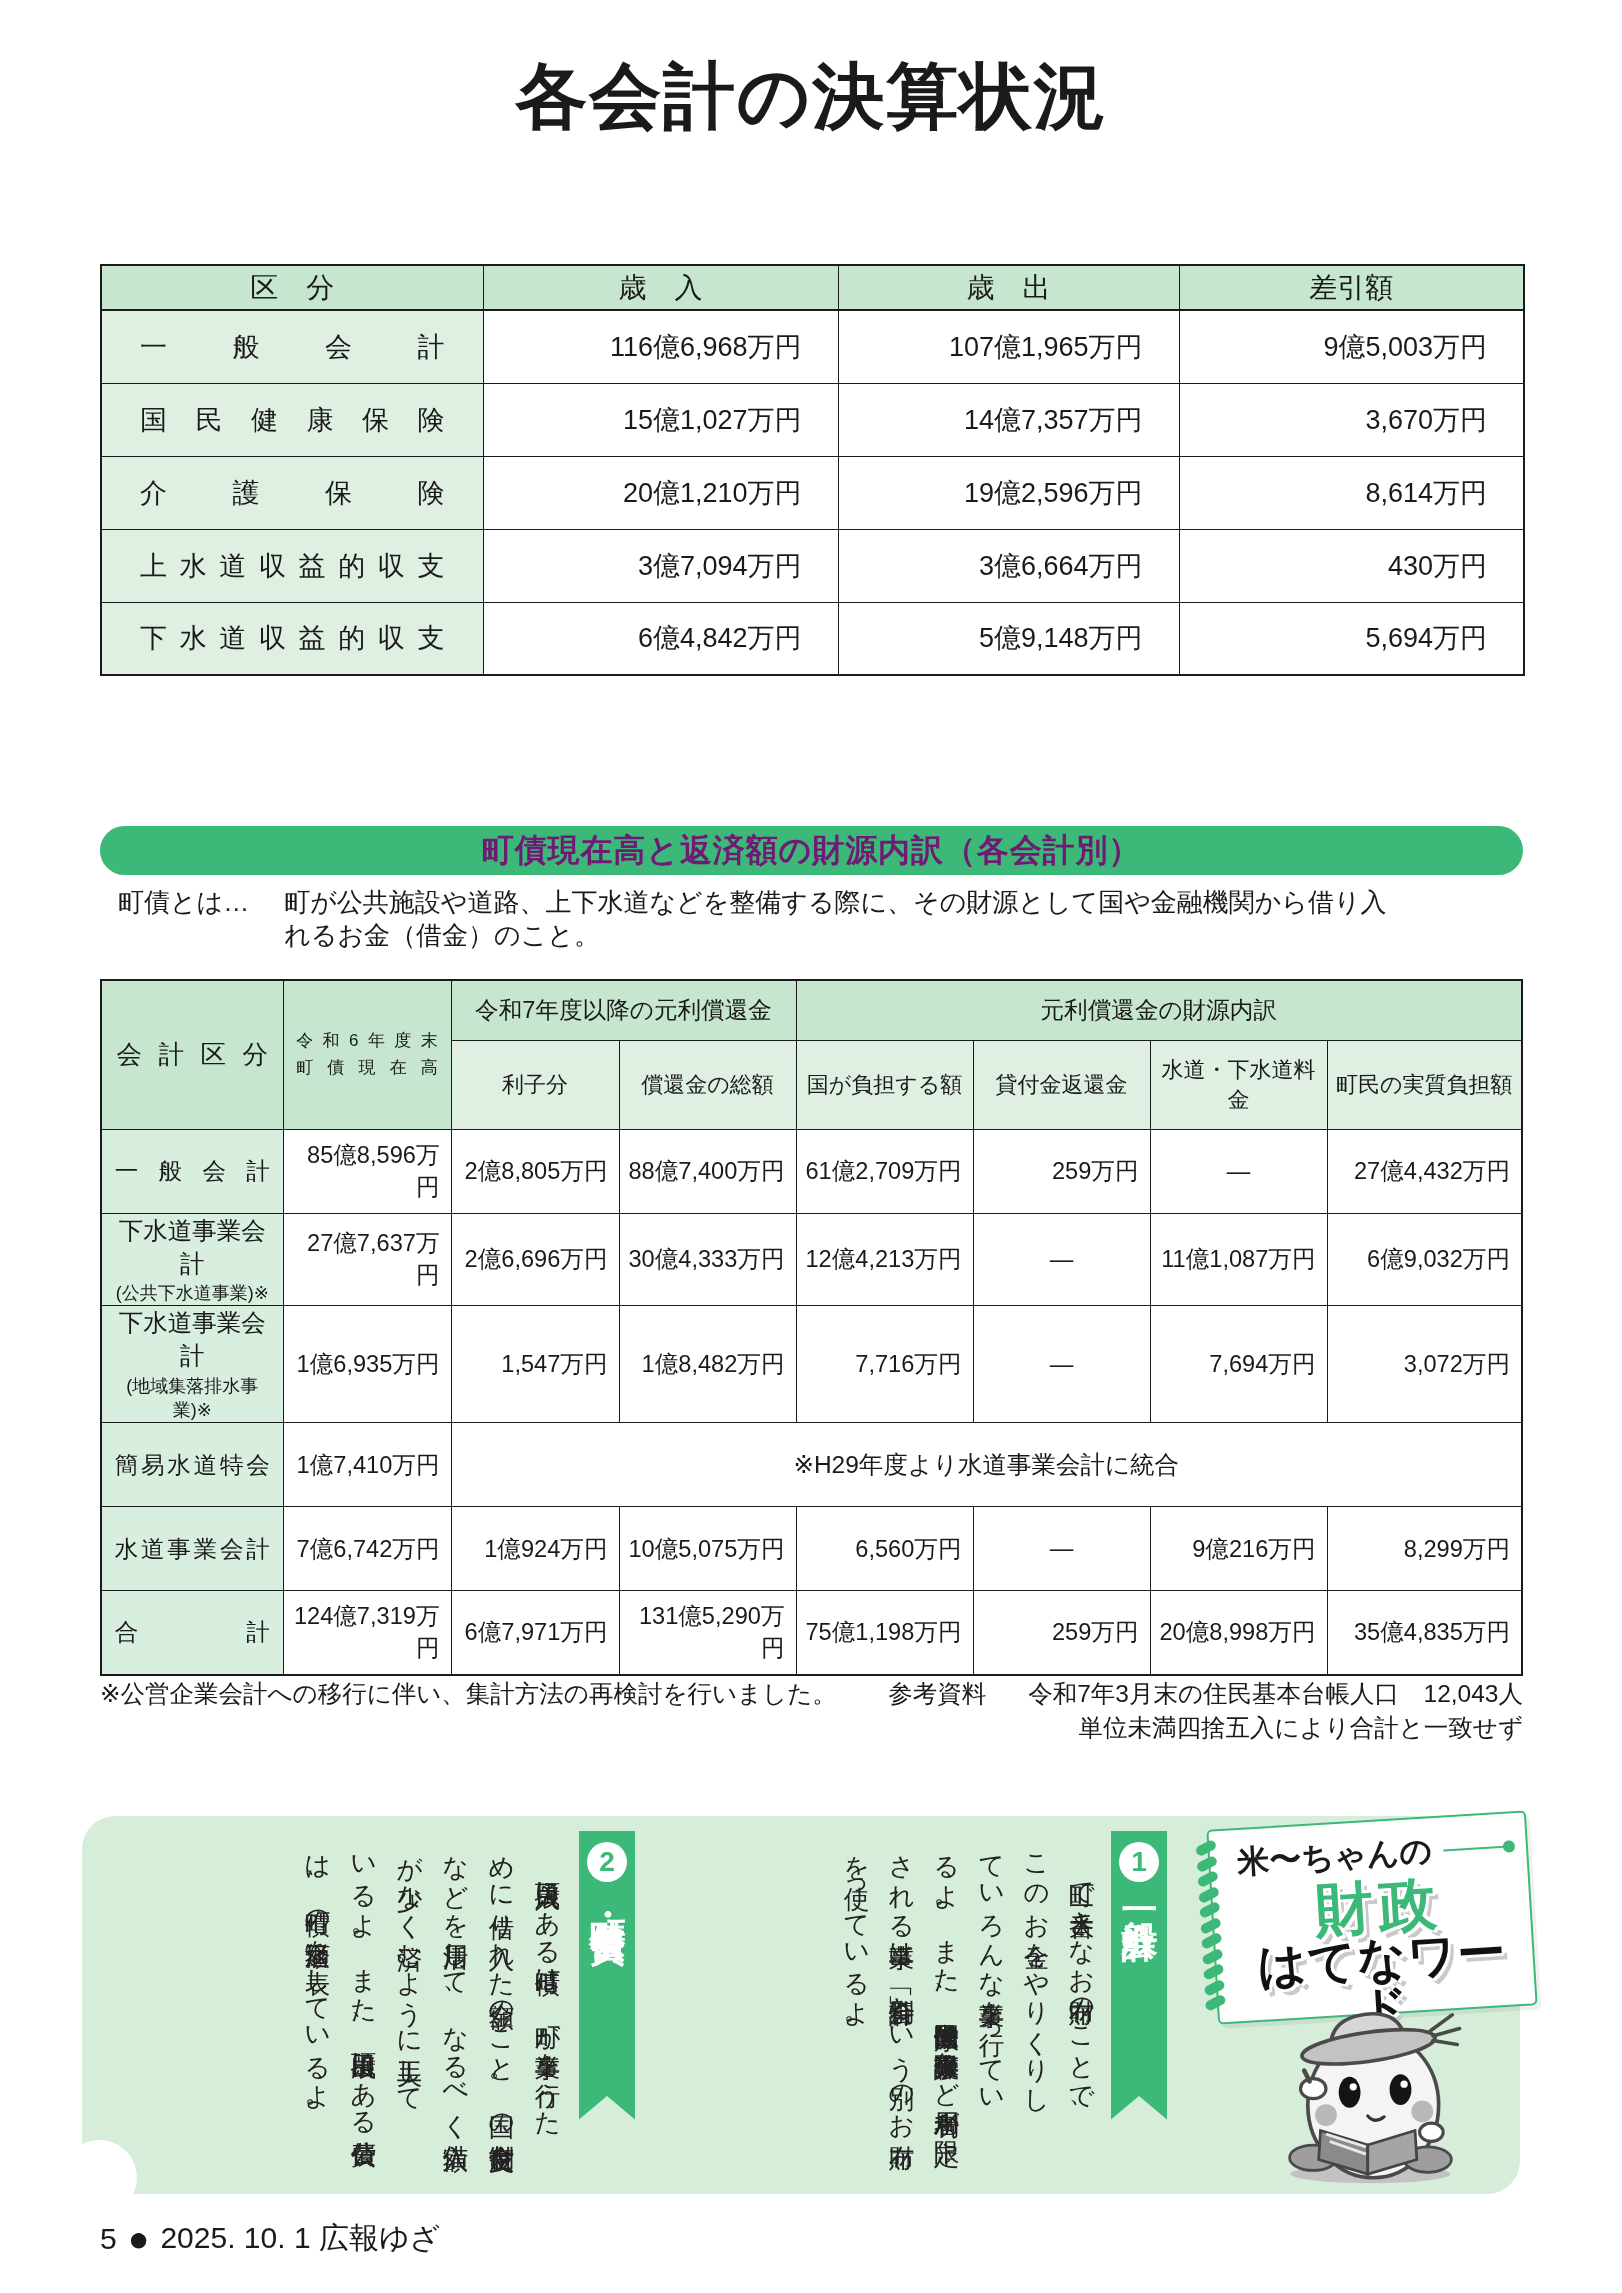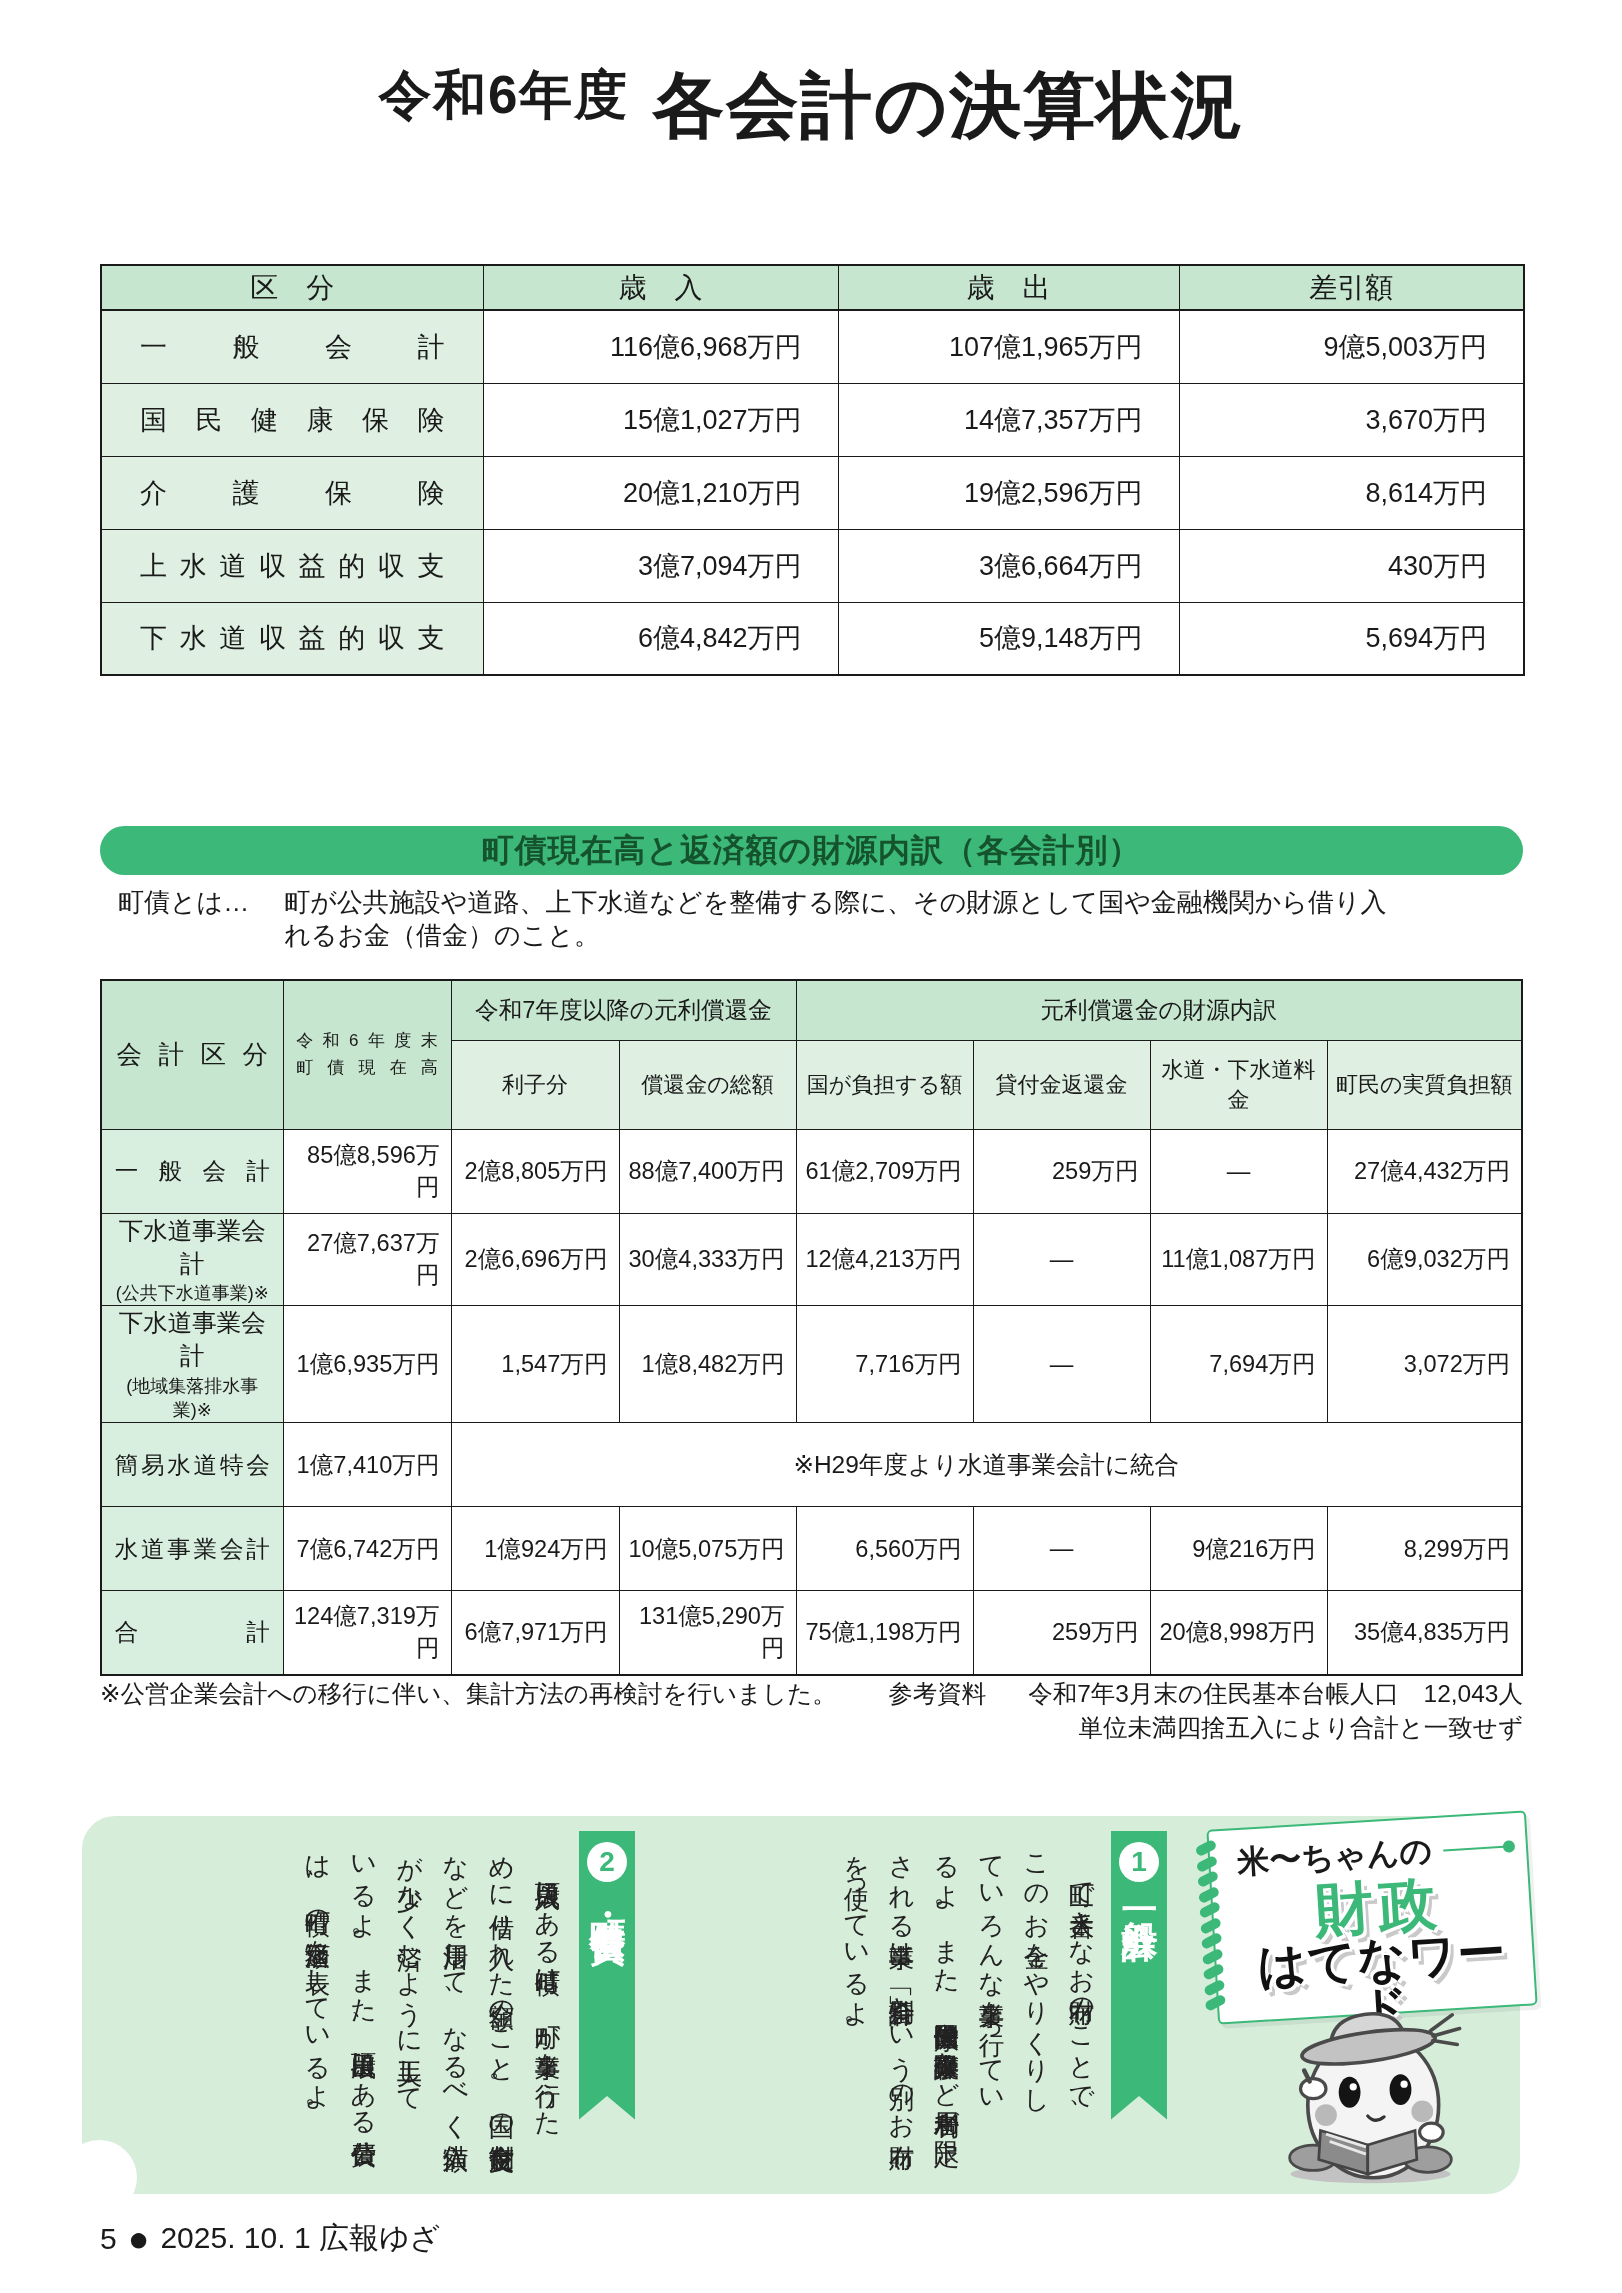--- a/index.html
+++ b/index.html
@@ -23,21 +23,21 @@
 
   
   .t1 { position:absolute; left:100px; top:264px; width:1423px; }
   .t1 th { background:#c6e6cf; height:45px; font-size:28px; text-align:center; border-bottom:2.7px solid #1a1a1a; }
   .t1 td { height:73px; font-size:27px; }
   .t1 td.lab { background:#dff0e3; padding:0 38px; }
   .t1 td.num { padding-right:36px; }
 
   
   .banner { position:absolute; left:100px; top:826px; width:1423px; height:49px;
-            background:#3cb878; border-radius:24.5px; color:#14532d; font-size:32px;
+            background:#3cb878; border-radius:24.5px; color:#701a75; font-size:32px;
             font-weight:bold; text-align:center; line-height:49px; letter-spacing:0.9px; }
 
   
   .lead { position:absolute; left:118px; top:886px; display:flex; font-size:26px; line-height:33px; }
   .lead-term { flex:none; margin-right:35px; }
   .lead-text { width:1123px; }
 
   
   .t2 { position:absolute; left:100px; top:979px; width:1423px; }
   .t2 th { font-size:23.6px; text-align:center; }
@@ -102,21 +102,20 @@
   .footer { position:absolute; left:100px; top:2218px; font-size:30px; display:flex;
             align-items:center; gap:11px; }
   .footer .bullet { font-size:36px; line-height:1; }
 </style>
 </head>
 <body>
 
 <div class="page">
 
   <div class="title">
-    <span class="title-era">令和6年度</span>
     <span class="title-main">各会計の決算状況</span>
   </div>
 
   <table class="t1">
     <colgroup>
         <col style="width:382px">
         <col style="width:355px">
         <col style="width:341px">
         <col style="width:345px">
       </colgroup>

